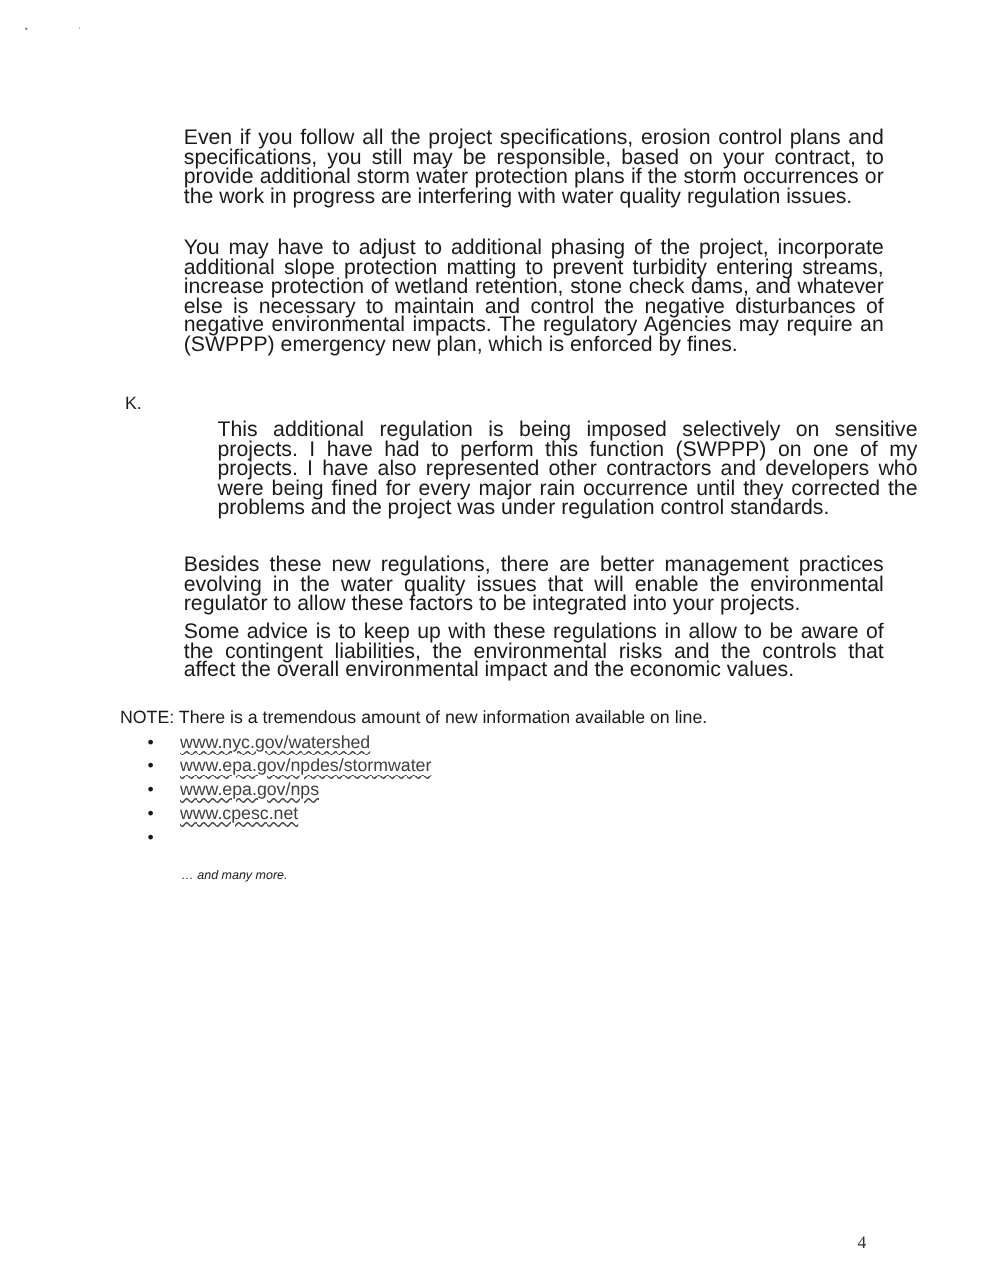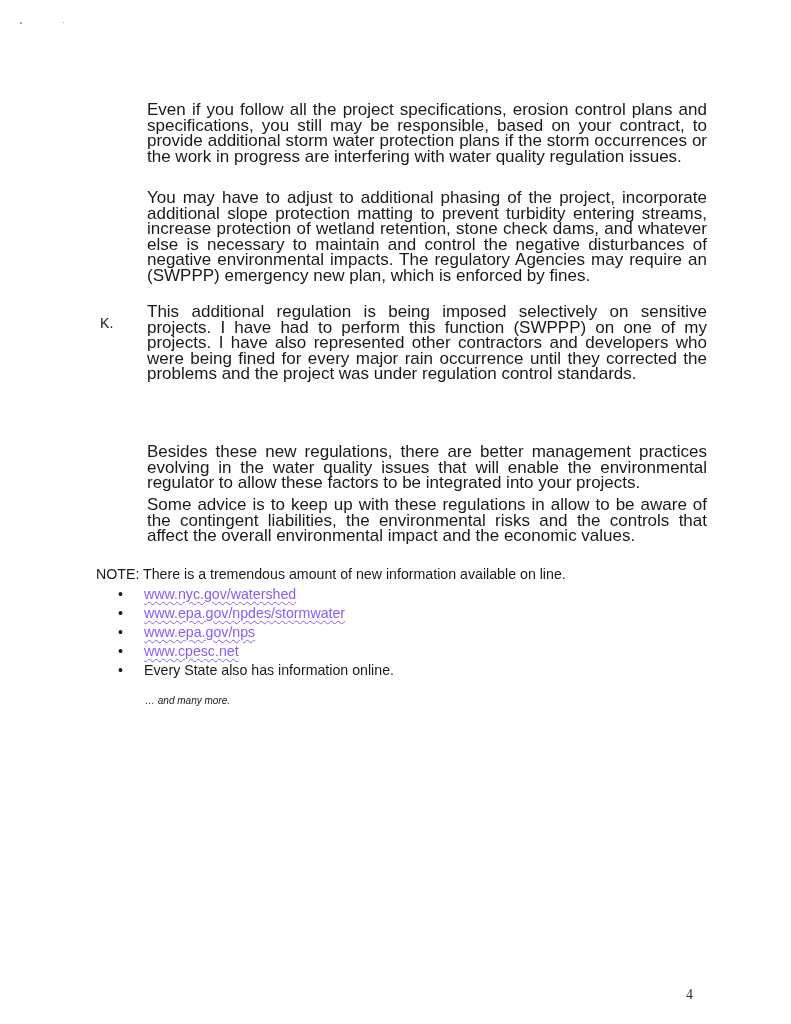--- a/index.html
+++ b/index.html
@@ -9,44 +9,44 @@
   }
   .p {
     position: absolute; left: 147px; width: 560px;
     font-size: 17px; line-height: 15.6px; text-align: justify; text-align-last: left;
   }
   .label { position: absolute; font-size: 14.2px; line-height: 15.6px; }
   .note { position: absolute; left: 96px; top: 566px; font-size: 14.2px; white-space: nowrap; text-align: right; }
   ul.links { position: absolute; left: 118px; top: 585px; margin: 0; padding: 0; list-style: none; }
   ul.links li { font-size: 14.2px; line-height: 19px; position: relative; padding-left: 26px; }
   ul.links li .bullet { position: absolute; left: 0; top: 0; }
-  ul.links li a { color: #8b5cf6; text-decoration: underline; text-decoration-style: wavy; text-decoration-thickness: 1px; text-underline-offset: 2px; }
+  ul.links li a { color: #404040; text-decoration: underline; text-decoration-style: wavy; text-decoration-thickness: 1px; text-underline-offset: 2px; }
   .more { position: absolute; left: 145px; top: 695px; font-size: 10px; font-style: italic; }
   .pagenum { position: absolute; left: 686px; top: 987px; font-family: "Liberation Serif", serif; font-size: 14px; color: #333; }
   .speck { position: absolute; width: 2px; height: 2px; background: #888; border-radius: 1px; }
 </style>
 </head>
 <body>
 
 <div class="speck" style="left:20px;top:22px;"></div>
 <div class="speck" style="left:63px;top:22px;width:1px;height:1px;"></div>
 
 <div class="p" style="top:102px;">Even if you follow all the project specifications, erosion control plans and specifications, you still may be responsible, based on your contract, to provide additional storm water protection plans if the storm occurrences or the work in progress are interfering with water quality regulation issues.</div>
 <div class="p" style="top:190px;">You may have to adjust to additional phasing of the project, incorporate additional slope protection matting to prevent turbidity entering streams, increase protection of wetland retention, stone check dams, and whatever else is necessary to maintain and control the negative disturbances of negative environmental impacts. The regulatory Agencies may require an (SWPPP) emergency new plan, which is enforced by fines.</div>
 
 <div class="label" style="left:100px;top:316px;">K.</div>
-<div class="p" style="top:304px;">This additional regulation is being imposed selectively on sensitive projects. I have had to perform this function (SWPPP) on one of my projects. I have also represented other contractors and developers who were being fined for every major rain occurrence until they corrected the problems and the project was under regulation control standards.</div>
+<div class="p" style="top:336px;margin-left:27px;">This additional regulation is being imposed selectively on sensitive projects. I have had to perform this function (SWPPP) on one of my projects. I have also represented other contractors and developers who were being fined for every major rain occurrence until they corrected the problems and the project was under regulation control standards.</div>
 <div class="p" style="top:444px;">Besides these new regulations, there are better management practices evolving in the water quality issues that will enable the environmental regulator to allow these factors to be integrated into your projects.</div>
 <div class="p" style="top:497px;">Some advice is to keep up with these regulations in allow to be aware of the contingent liabilities, the environmental risks and the controls that affect the overall environmental impact and the economic values.</div>
 
 <div class="note">NOTE:  There is a tremendous amount of new information available on line.</div>
 
 <ul class="links">
   <li><span class="bullet">•</span><a>www.nyc.gov/watershed</a></li>
   <li><span class="bullet">•</span><a>www.epa.gov/npdes/stormwater</a></li>
   <li><span class="bullet">•</span><a>www.epa.gov/nps</a></li>
   <li><span class="bullet">•</span><a>www.cpesc.net</a></li>
-  <li><span class="bullet">•</span><span>Every State also has information online.</span></li>
+  <li><span class="bullet">•</span></li>
 </ul>
 
 <div class="more">… and many more.</div>
 
 <div class="pagenum">4</div>
 
 </body></html>

